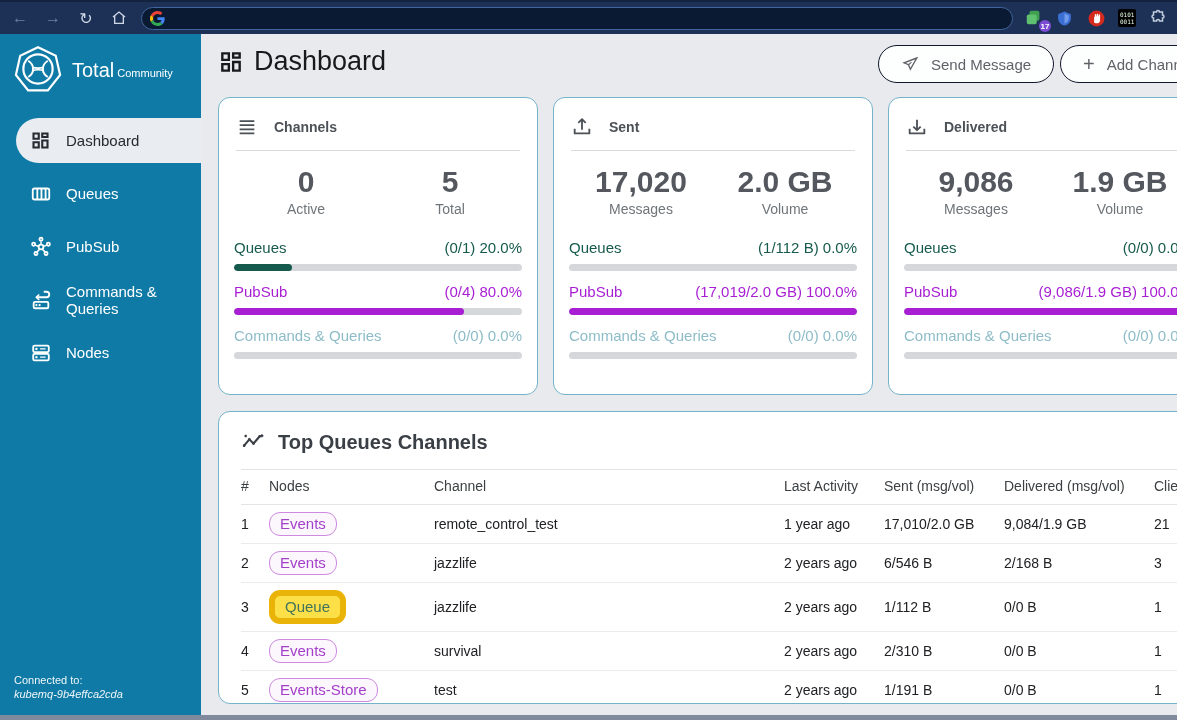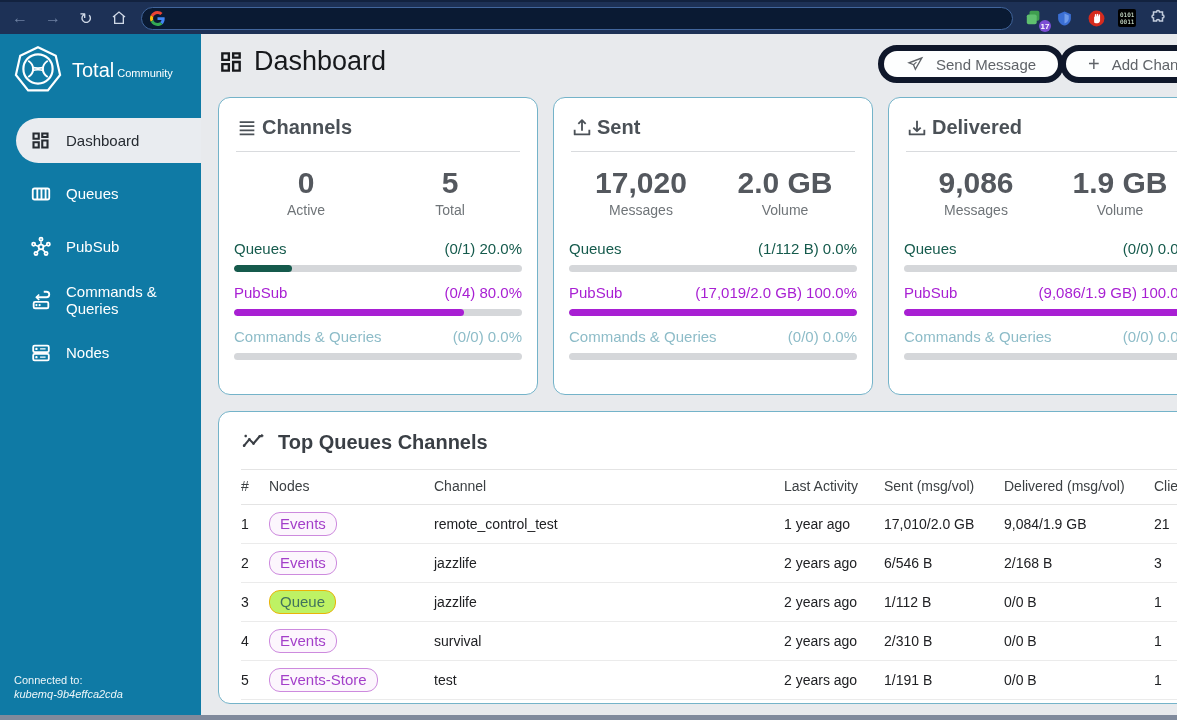--- a/index.html
+++ b/index.html
@@ -40,33 +40,33 @@
   .menu-item.active svg { stroke:#262b31; }
   .connected { position:absolute; left:14px; bottom:14px; color:#eef6f9; font-size:11px; line-height:14px; }
   .connected .host { font-style:italic; }
 
   
   .main { position:absolute; left:201px; top:34px; width:1024px; height:681px; }
   .page-header { position:relative; height:62px; }
   .ph-title { position:absolute; left:17px; top:12px; display:flex; align-items:center; gap:10px;
     font-size:27px; font-weight:500; color:#17191c; }
   .ph-title svg { stroke:#17191c; fill:none; }
-  .hdr-btn { position:absolute; top:11px; height:38px; border-radius:19px; border:6px solid #0f172a;
+  .hdr-btn { position:absolute; top:11px; height:38px; border-radius:19px; border:1px solid #0f172a;
     background:#fdfefe; display:flex; align-items:center; gap:12px; padding:0 22px;
     font-size:15px; color:#5f6368; cursor:pointer; white-space:nowrap; }
   .hdr-btn svg { stroke:#5f6368; fill:none; }
   #btn-send { left:677px; }
   #btn-add { left:859px; width:190px; }
   .plus-glyph { font-size:20px; color:#5f6368; font-weight:400; }
 
   
   .cards { display:flex; gap:15px; padding:1px 17px 0 17px; }
   .card { width:326px; height:298px; background:#fff; border:1px solid #74b3c9;
     border-radius:12px; padding:14px 15px; }
-  .card-head { display:flex; align-items:center; gap:4px; font-size:20px; font-weight:700;
+  .card-head { display:flex; align-items:center; gap:16px; font-size:14px; font-weight:700;
     color:#4b5157; padding:4px 2px 12px 2px; }
   .card-head svg { stroke:#4b5157; fill:none; }
   .card-divider { height:1px; background:#d9dbde; margin:0 2px; }
   .stats { display:flex; padding:14px 0 10px 0; }
   .stat { flex:1; text-align:center; }
   .stat-value { font-size:30px; font-weight:700; color:#54585e; }
   .stat-label { font-size:14px; color:#6f7478; margin-top:2px; }
   .prow { margin-top:12px; }
   .prow-top { display:flex; justify-content:space-between; font-size:15px; margin-bottom:8px; }
   .bar { height:7px; background:#d5d7da; border-radius:4px; overflow:hidden; }
@@ -85,21 +85,21 @@
     color:#3a3f45; padding:4px 0 14px 0; }
   .table-head svg { stroke:#3a3f45; fill:none; }
   table { border-collapse:collapse; width:100%; table-layout:fixed; }
   th { text-align:left; font-size:14px; font-weight:500; color:#3c4043; padding:8px 4px 10px 0;
     border-top:1px solid #e4e4e4; border-bottom:1px solid #e4e4e4; white-space:nowrap; }
   td { font-size:14px; color:#202124; padding:7px 4px 7px 0; border-bottom:1px solid #ebebeb; white-space:nowrap; }
   .col-num { width:28px; } .col-type { width:165px; } .col-channel { width:350px; }
   .col-last { width:100px; } .col-sent { width:120px; } .col-del { width:150px; } .col-cli { width:60px; }
   .badge { display:inline-block; font-size:15px; padding:2px 10px 3px 10px; border-radius:11px; }
   .badge.purple { color:#a33fc9; border:1px solid #cd8ade; background:#fcf6fd; }
-  .badge.green { color:#41735d; border:1px solid #eab308; background:#bef264; }
+  .badge.green { color:#41735d; border:6px solid #eab308; background:#fde047; }
 
   .bottom-strip { position:absolute; left:0; bottom:0; width:1177px; height:5px; background:#2a3b5a; opacity:.55; }
 </style>
 </head>
 <body>
 
 <div id="app">
 
   <div class="browser-bar">
     <div class="nav-btns">

